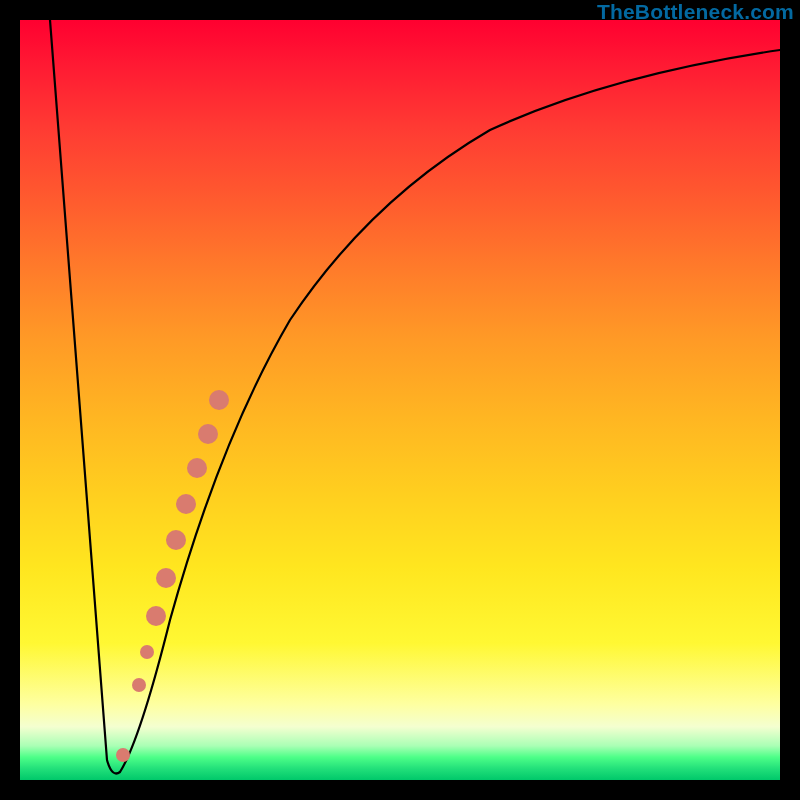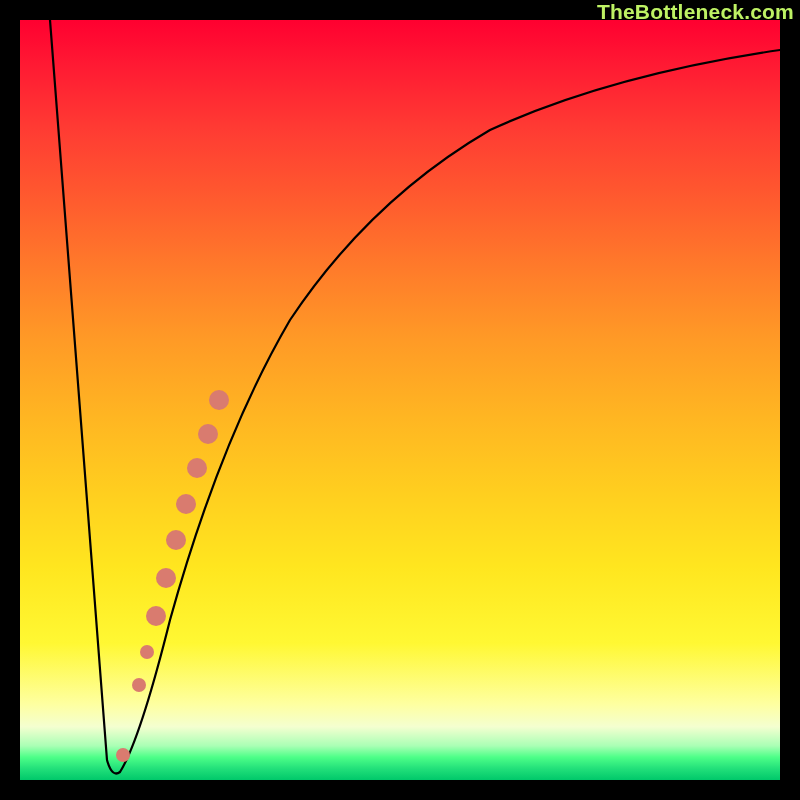--- a/index.html
+++ b/index.html
@@ -47,21 +47,21 @@
     width: 760px;
     height: 760px;
   }
   .watermark {
     position: absolute;
     top: 0px;
     right: 6px;
     font-family: Arial, Helvetica, sans-serif;
     font-size: 21px;
     font-weight: 600;
-    color: #bef264;
+    color: #0369a1;
     letter-spacing: 0.2px;
     user-select: none;
   }
 </style>
 </head>
 <body>
 
 <div class="stage">
   <div class="plot">
     <svg class="curve" viewBox="0 0 760 760">

